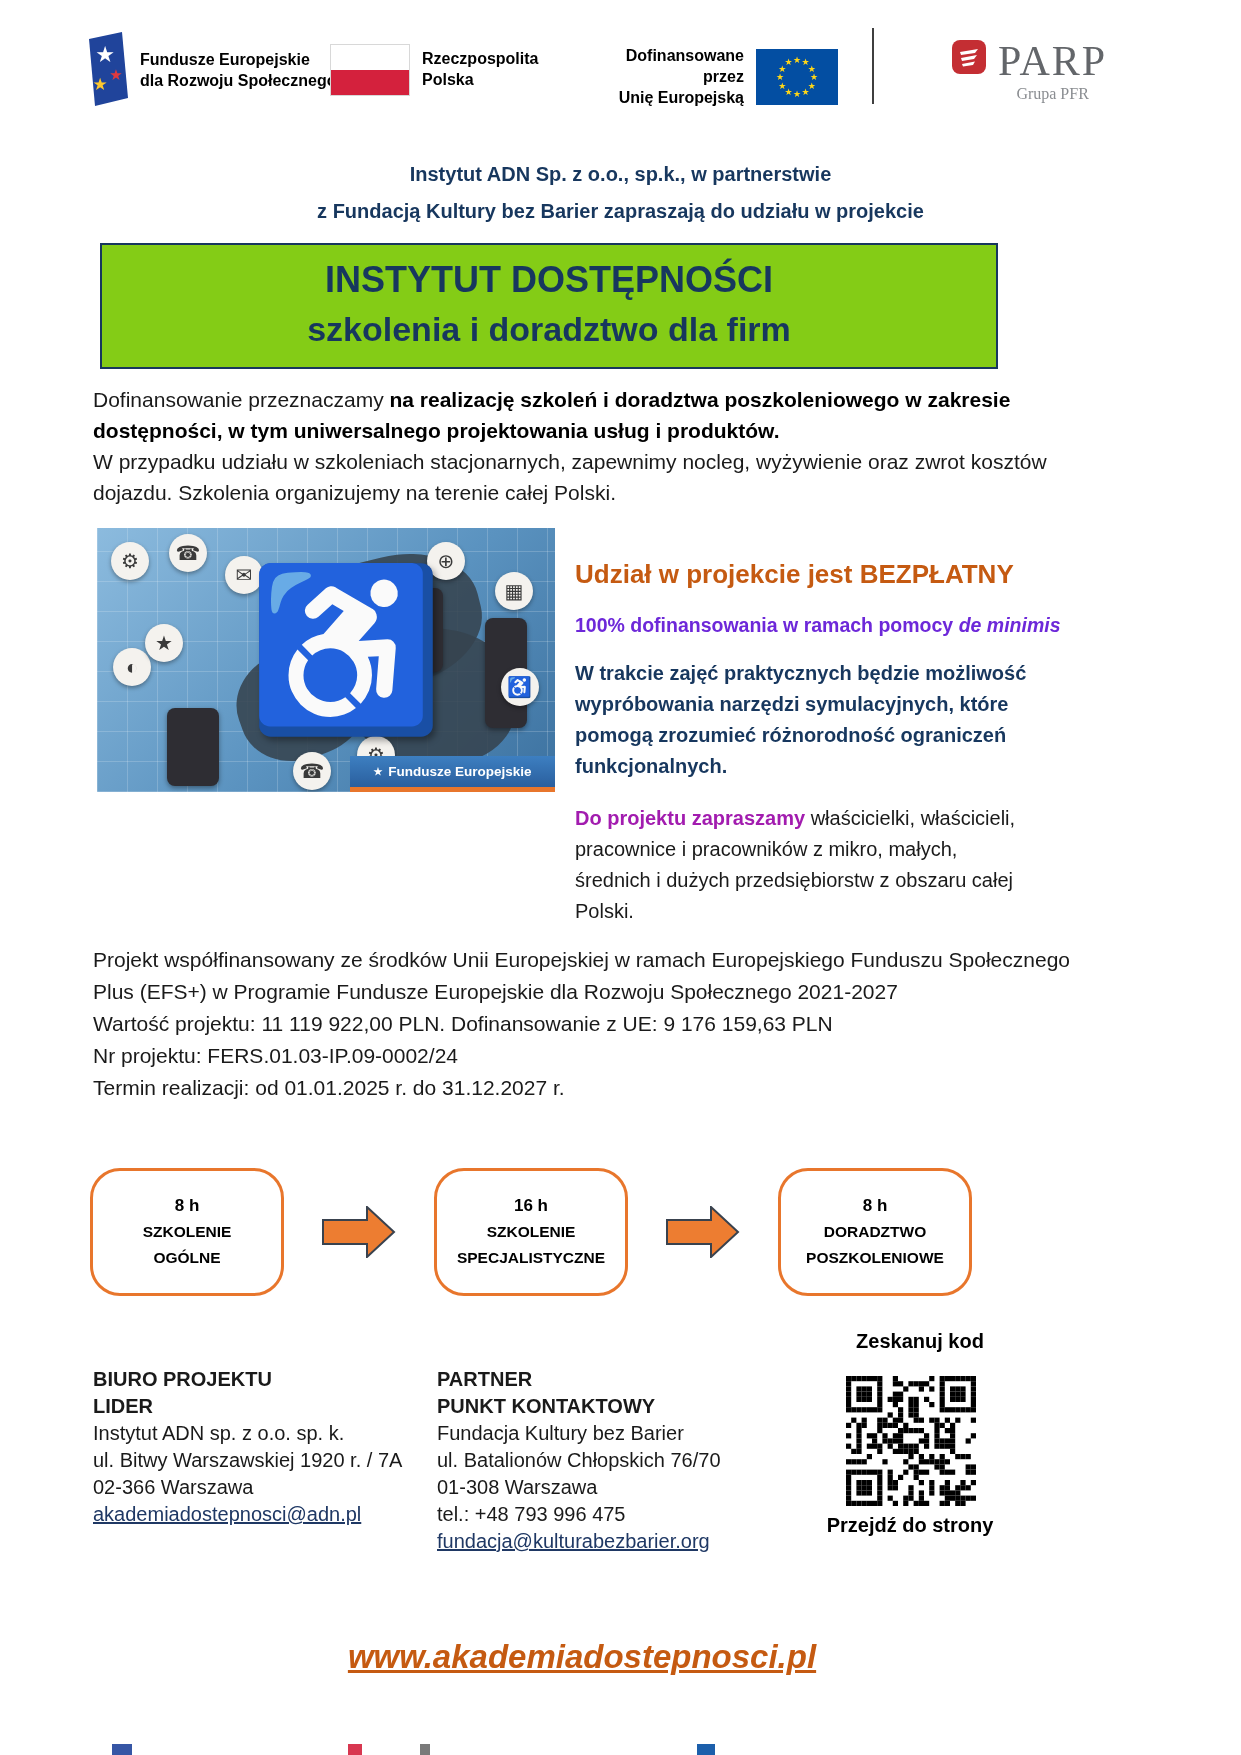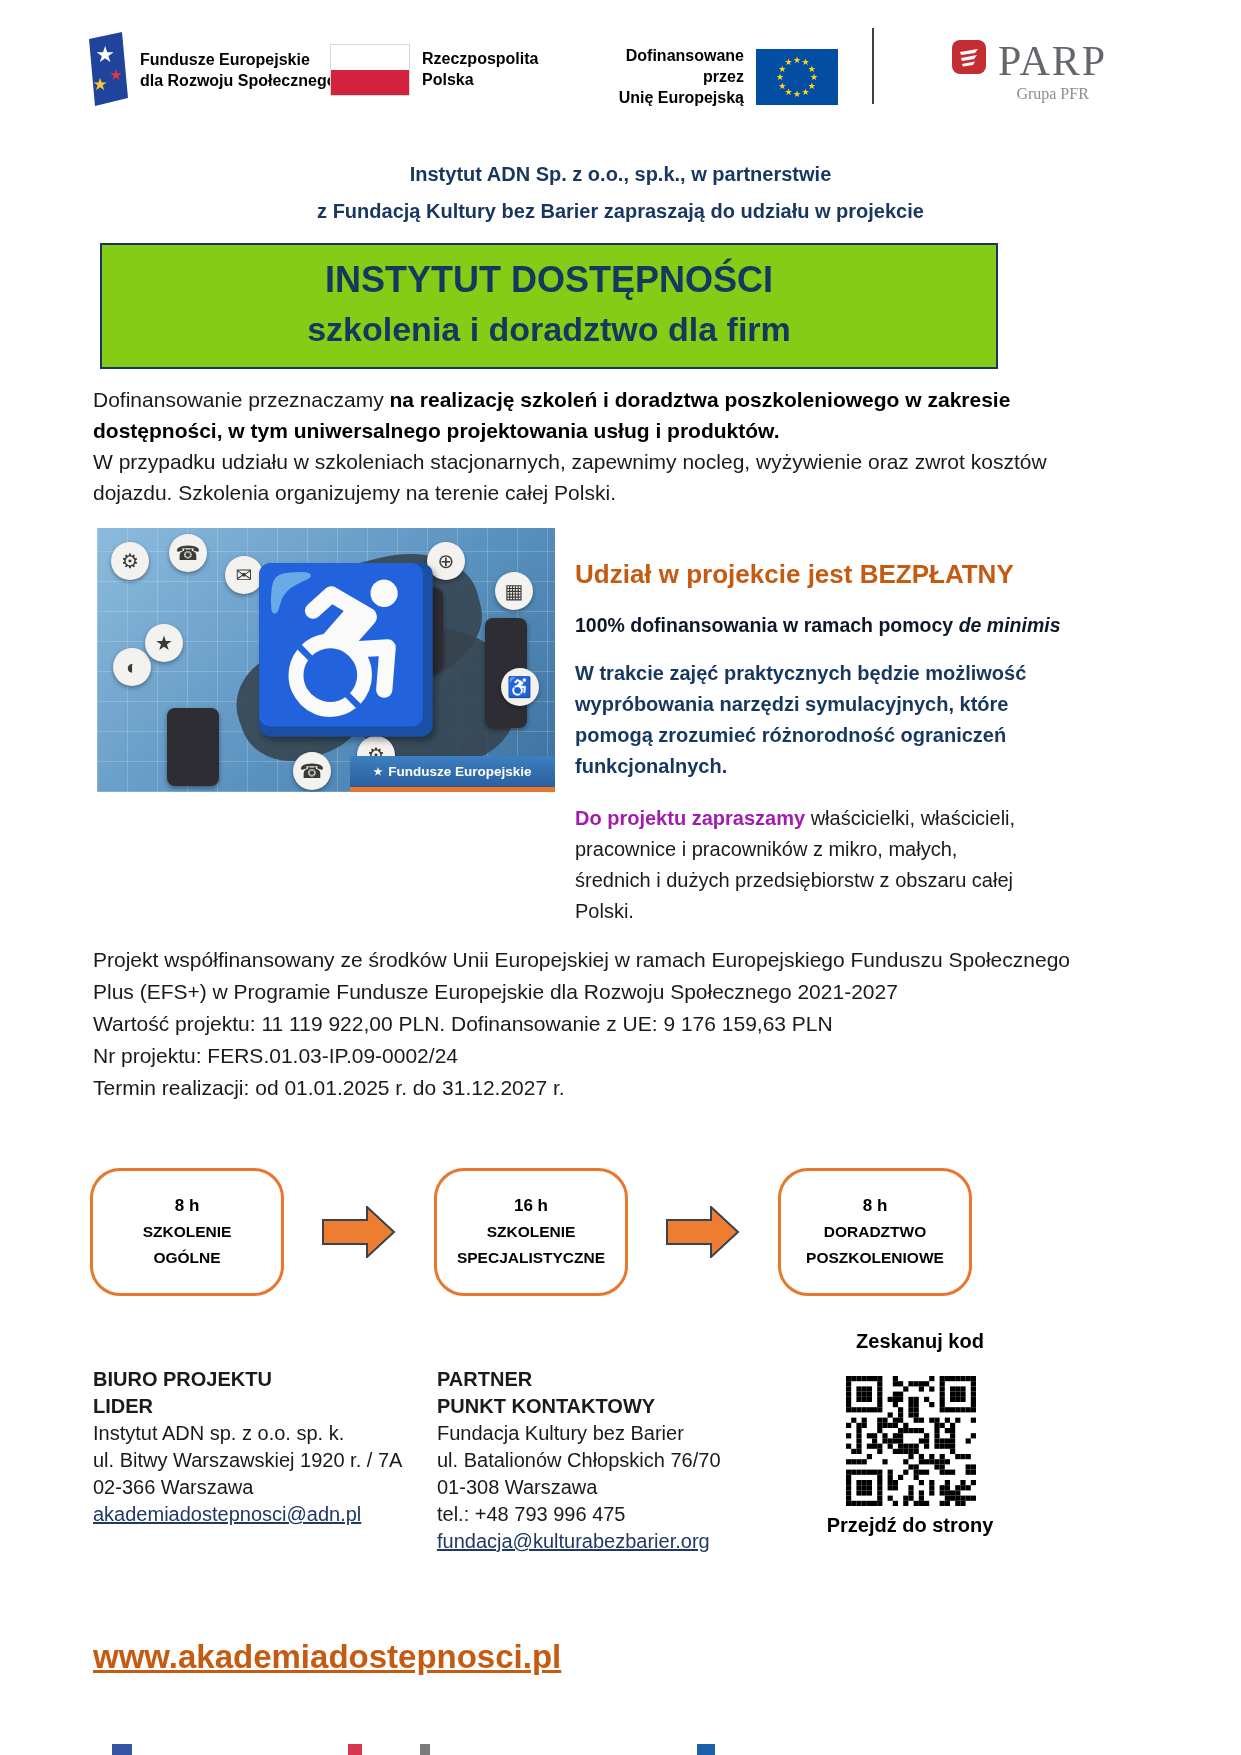--- a/index.html
+++ b/index.html
@@ -51,21 +51,21 @@
   .slab{position:absolute;background:#2e2d33;border-radius:8px;box-shadow:0 2px 5px rgba(0,0,0,.4);}
   .wheel{position:absolute;left:150px;top:42px;font-size:158px;line-height:1;color:#f5f3ef;
          text-shadow:3px 4px 6px rgba(0,0,0,.35);}
   .photo-banner{position:absolute;right:0;bottom:5px;width:205px;height:31px;
                 background:linear-gradient(#3d7fc1,#2a5f9e);color:#fff;font-weight:bold;font-size:13.5px;
                 display:flex;align-items:center;justify-content:center;gap:6px;}
   .photo-banner .bstar{color:#fff;font-size:10px;}
   .photo-strip{position:absolute;right:0;bottom:0;width:205px;height:5px;background:#E8762C;}
   .highlight{position:absolute;top:558px;left:575px;width:462px;}
   .free-h{color:#C55A11;font-weight:bold;font-size:26px;line-height:32px;}
-  .fund-line{color:#0f172a;font-weight:bold;font-size:19.5px;margin-top:24px;white-space:nowrap;}
+  .fund-line{color:#6d28d9;font-weight:bold;font-size:19.5px;margin-top:24px;white-space:nowrap;}
   .practice{color:#17375E;font-weight:bold;font-size:20px;line-height:31px;margin-top:21px;}
   .invite{font-size:20px;line-height:31px;margin-top:21px;color:#1a1a1a;}
   .invite b{color:#a21caf;}
   
   .project{position:absolute;top:944px;left:93px;width:978px;font-size:21px;line-height:32px;color:#1a1a1a;}
   
   .process{position:absolute;top:1168px;left:90px;display:flex;align-items:center;}
   .pbox{width:194px;height:128px;box-sizing:border-box;border:3px solid #E8762C;border-radius:30px;
         background:#fff;display:flex;flex-direction:column;justify-content:center;align-items:center;
         text-align:center;font-weight:bold;color:#000;}
@@ -78,21 +78,21 @@
   .contacts{position:absolute;top:1366px;left:93px;display:flex;}
   .ccol{font-size:20px;line-height:27px;color:#1a1a1a;}
   .ccol.first{width:344px;}
   .ccol.second{width:360px;}
   .ccol .ch{font-weight:bold;}
   .email{color:#1F3864;text-decoration:underline;cursor:pointer;}
   .qr-wrap{position:absolute;top:1376px;left:846px;width:130px;height:130px;background:#fff;}
   .go-label{position:absolute;top:1514px;left:800px;width:220px;text-align:center;
             font-weight:bold;font-size:20px;color:#000;}
   
-  .footer{position:absolute;top:1638px;left:93px;width:978px;text-align:left;}
+  .footer{position:absolute;top:1638px;left:93px;width:978px;text-align:center;font-style:italic;}
   .footer a{color:#C55A11;font-weight:bold;font-size:33px;text-decoration:underline;cursor:pointer;}
   
   .frag{position:absolute;top:1744px;height:11px;opacity:.9;}
 </style>
 </head>
 <body>
 
 <div class="header">
 
   <div class="lg lg-eufunds">

